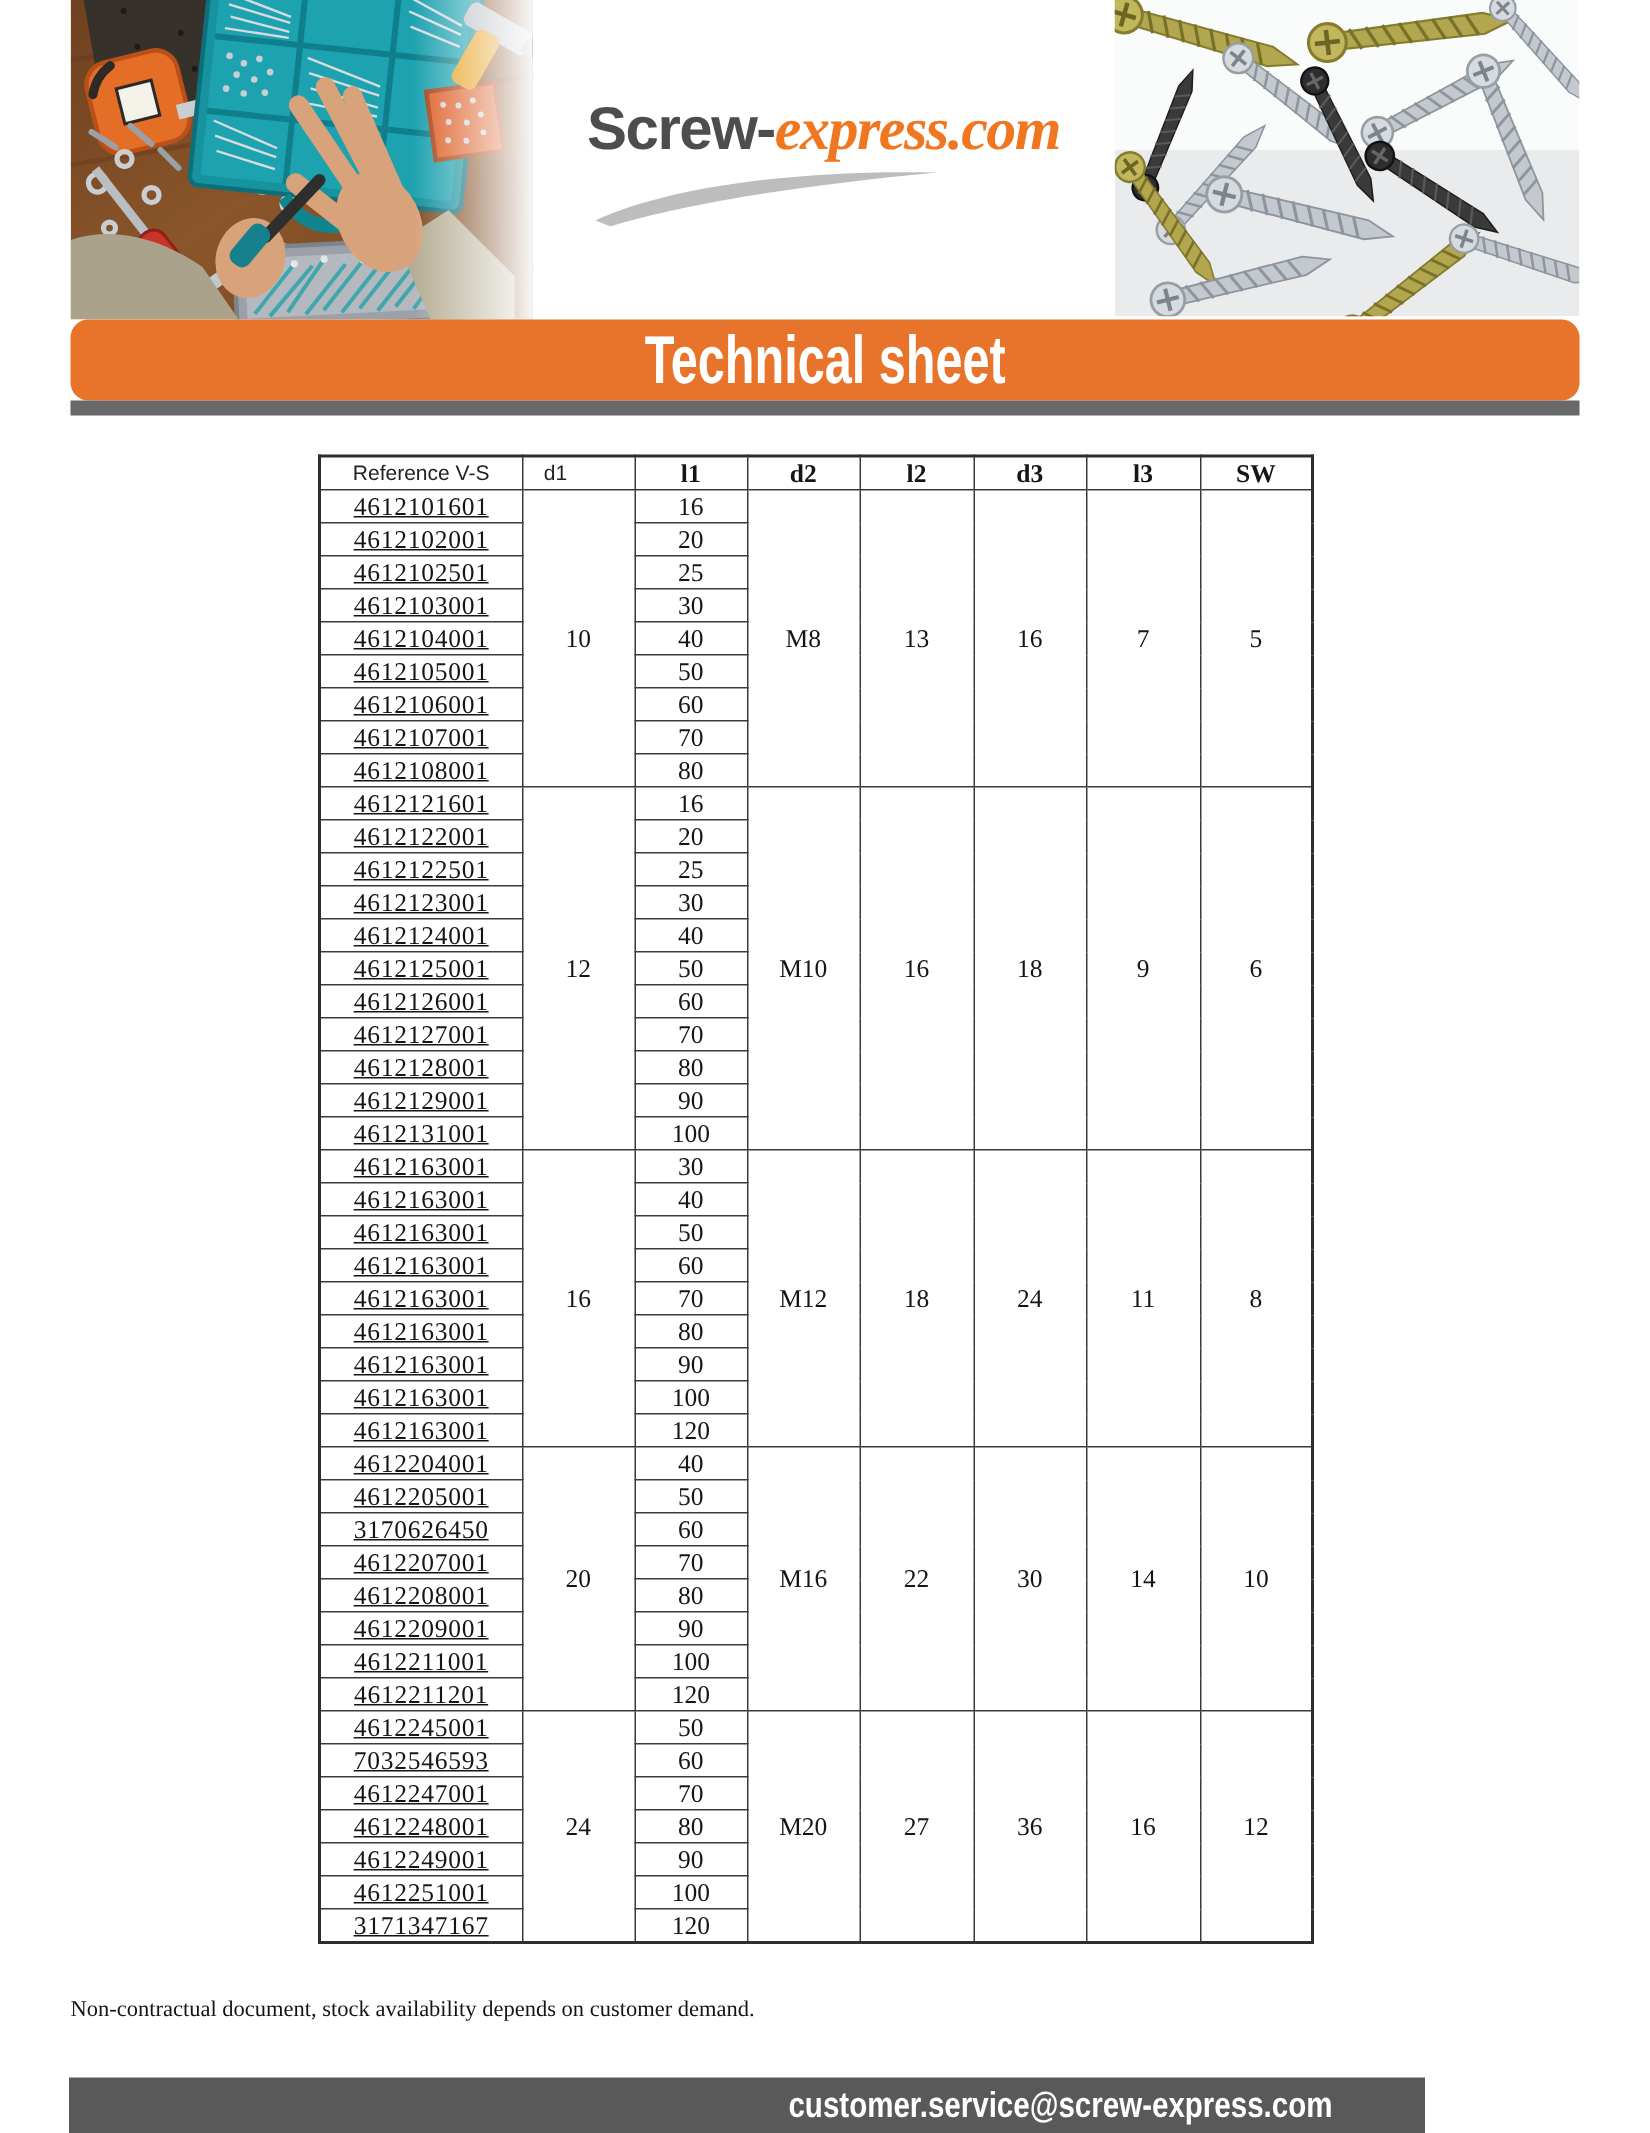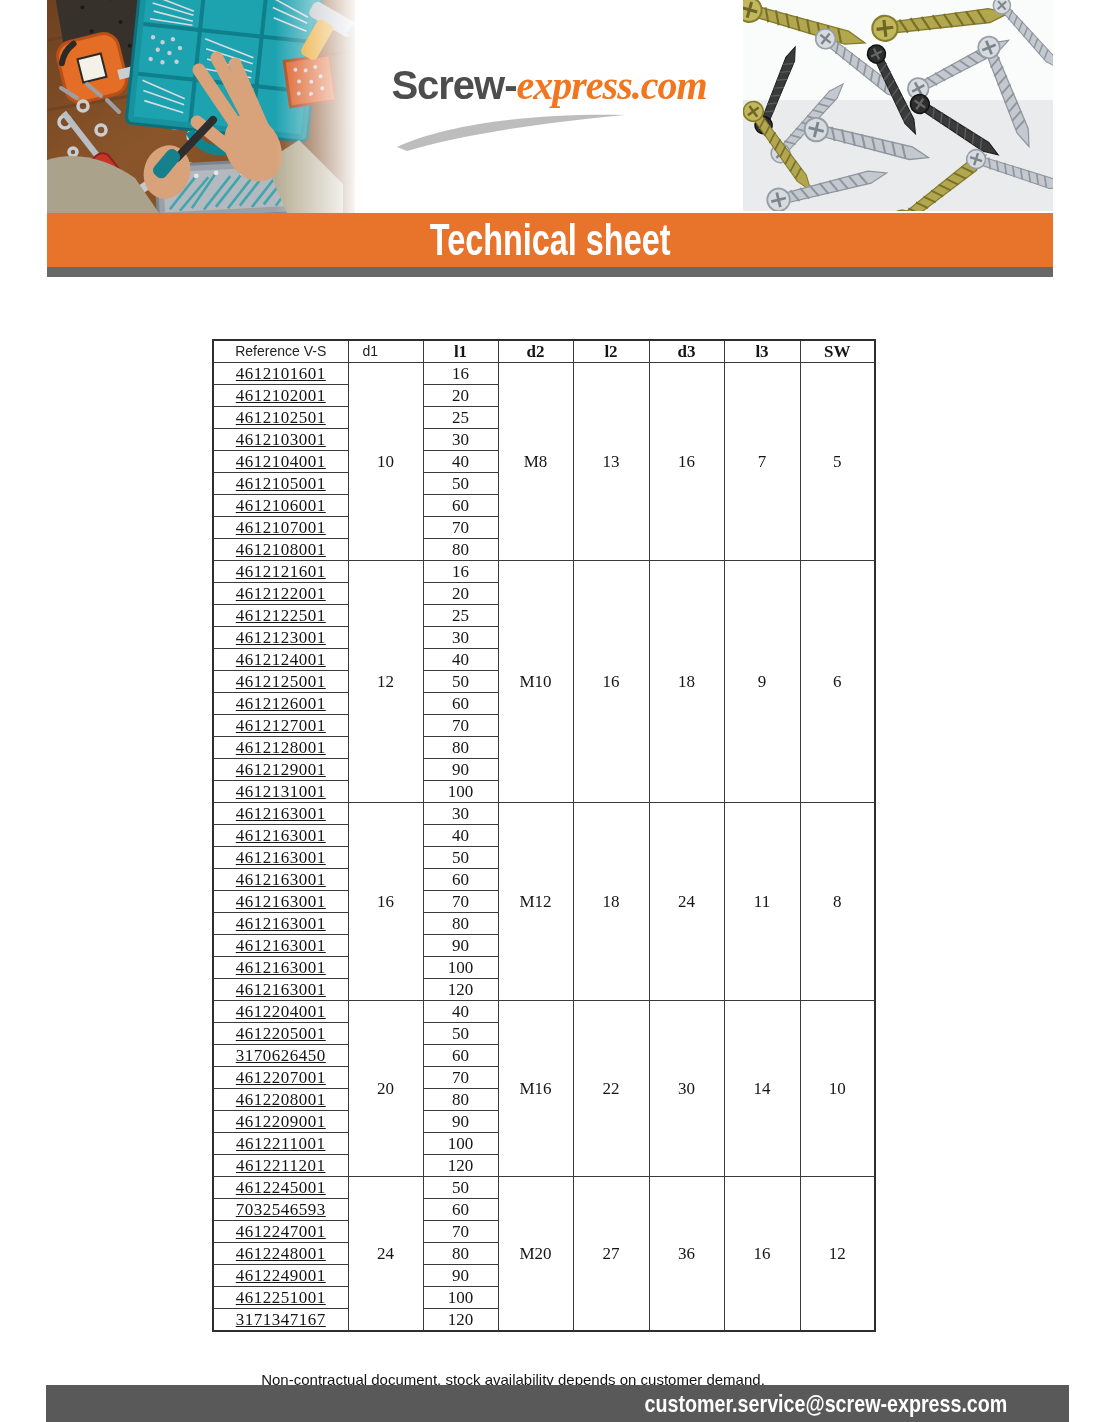--- a/index.html
+++ b/index.html
@@ -33,61 +33,61 @@
     font-family:"Liberation Sans", sans-serif;
     font-size:40px;font-weight:700;letter-spacing:-1px;white-space:nowrap;
   }
   .logo-text .p1{color:var(--logo-dark);}
   .logo-text .p2{color:var(--logo-orange);font-style:italic;font-family:Liberation Serif, serif;}
   .logo-swoosh{margin-top:2px;margin-left:-80px;}
   
   .banner{
     position:absolute;left:47px;top:213px;width:1006px;height:54px;
     background:var(--orange);
-    display:flex;align-items:center;justify-content:center;
+    display:flex;align-items:center;justify-content:center;border-radius:12px;
   }
   .banner-title{
     color:#ffffff;font-family:"Liberation Sans", sans-serif;
     font-weight:700;font-size:45px;line-height:54px;letter-spacing:0px;
     transform:scaleX(0.72);transform-origin:center;white-space:nowrap;
   }
   .banner-strip{
     position:absolute;left:47px;top:267px;width:1006px;height:10px;
     background:var(--strip-gray);
   }
   
   .table-wrap{position:absolute;left:212px;top:303px;}
-  table{border-collapse:collapse;border:2px solid #2e2e2e;table-layout:fixed;margin-top:36px;}
+  table{border-collapse:collapse;border:2px solid #2e2e2e;table-layout:fixed;}
   col.w-ref{width:135px;}
   col.w-std{width:75px;}
   col.w-std2{width:76px;}
   th,td{
     border:1px solid var(--table-border);
     text-align:center;vertical-align:middle;
     height:21px;line-height:21px;
     font-size:17px;color:#151515;
     overflow:hidden;white-space:nowrap;
   }
   th{font-weight:700;height:22px;}
   th.h-sans{
     font-family:"Liberation Sans", sans-serif;
     font-weight:400;font-size:14px;color:#222;
   }
   th.h-left{text-align:left;padding-left:14px;}
   td.c-ref{letter-spacing:0.5px;text-decoration:underline;}
   
   .footnote{
-    position:absolute;left:47px;top:1371px;width:1006px;height:22px;
+    position:absolute;left:47px;top:1332px;width:1006px;height:22px;
     padding-right:74px;
-    text-align:center;
-    font-family:Liberation Sans, sans-serif;
+    text-align:left;
+    font-family:Liberation Serif, serif;
     font-size:15px;color:#141414;
   }
   .bottombar{
-    position:absolute;left:46px;top:1385px;width:1023px;height:37px;
+    position:absolute;left:46px;top:1385px;width:904px;height:37px;
     background:var(--bar-gray);
     display:flex;align-items:center;justify-content:flex-end;
   }
   .email{
     color:#ffffff;font-family:"Liberation Sans", sans-serif;
     font-weight:700;font-size:24px;white-space:nowrap;
     transform:scaleX(0.82);transform-origin:right center;
     margin-right:62px;
   }
 </style>

